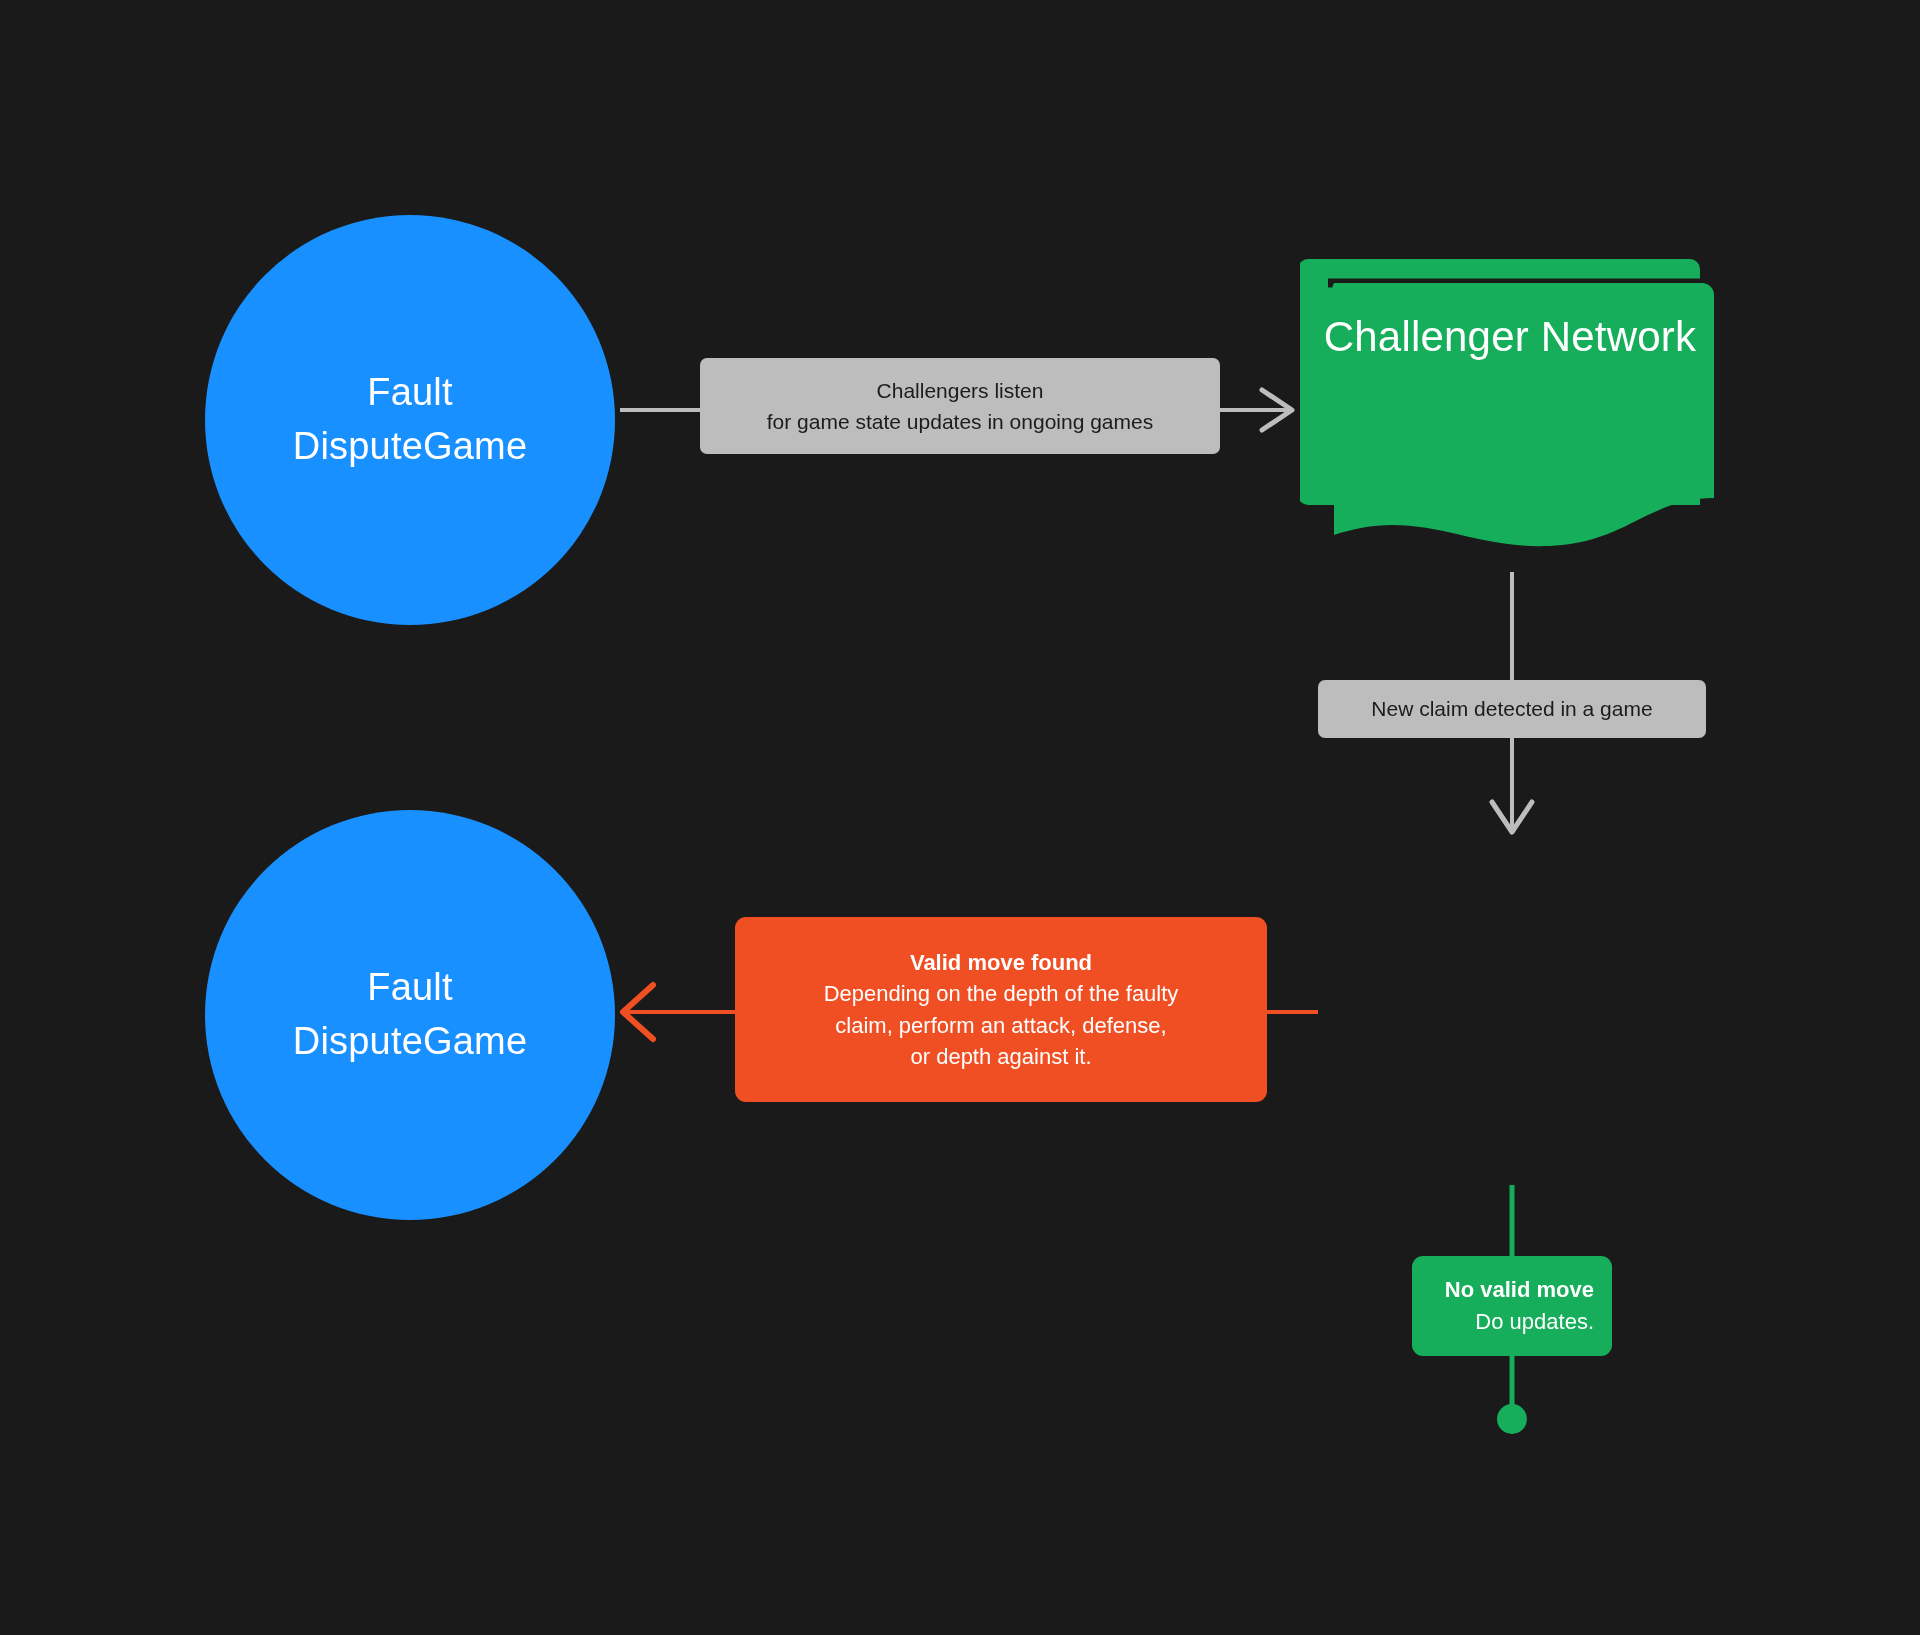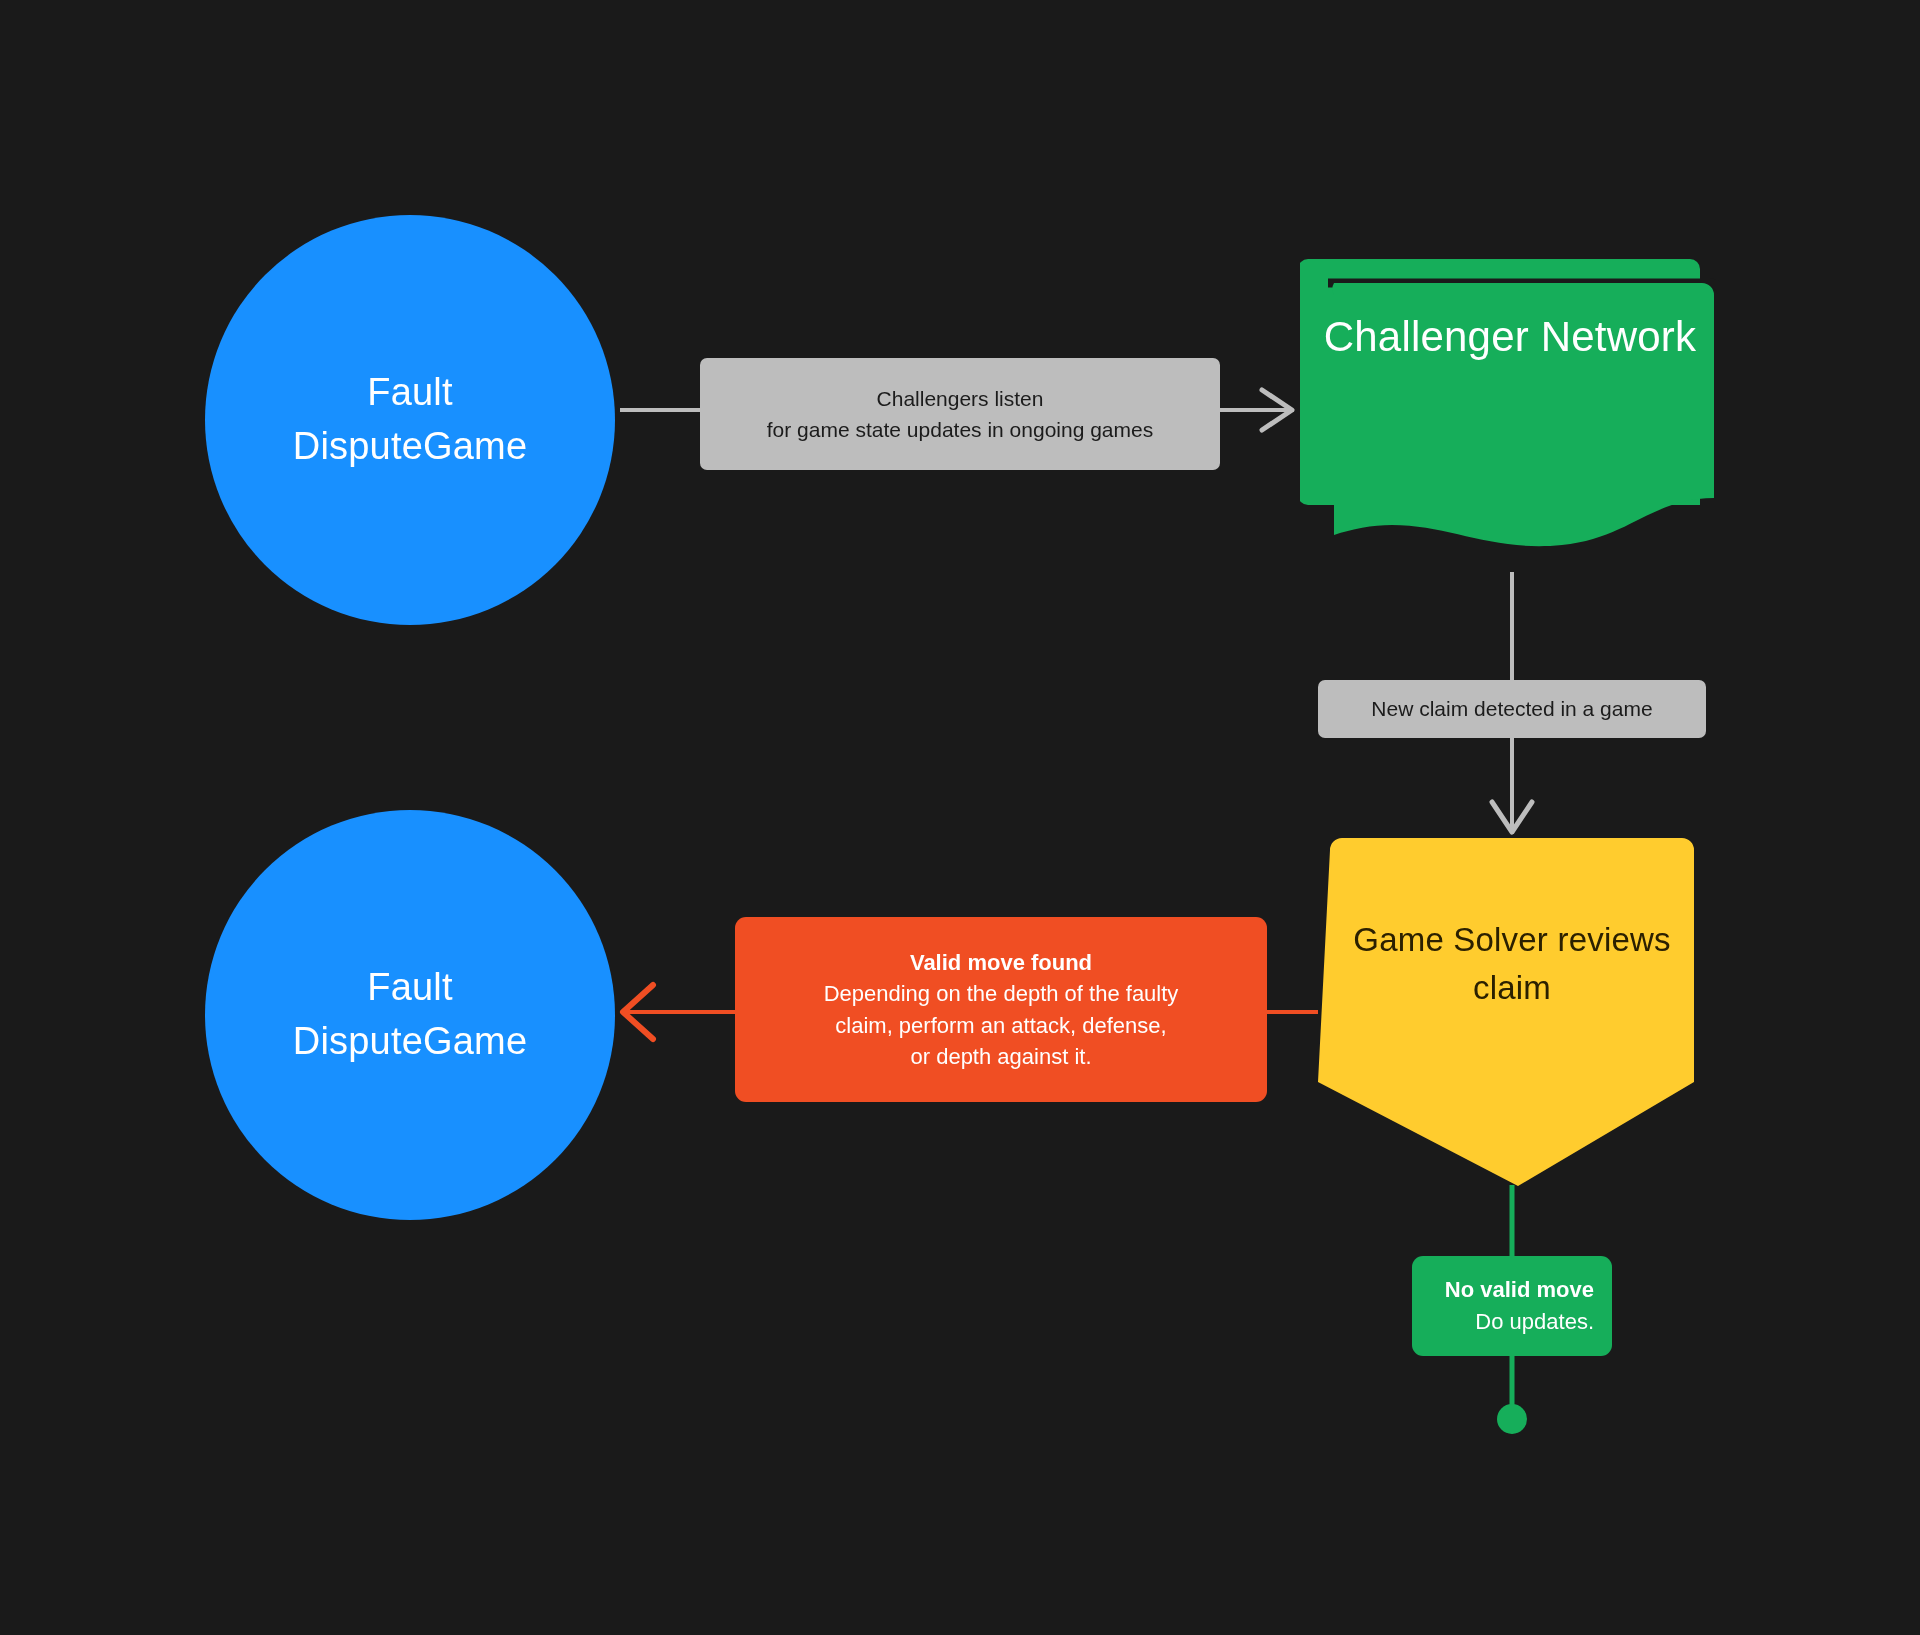--- a/index.html
+++ b/index.html
@@ -155,42 +155,27 @@
                C 192,307 150,280 92,280
                C 72,280 52,284 34,290
                v-240 a12,12 0 0 1 0,-12 z" fill="#16ae5a"></path>
     </svg>
     <div class="doc-label">
       <span class="ln">Challenger</span>
       <span class="ln">Network</span>
     </div>
   </div>
 
-  <div class="pent-node" style="left:1318px; top:838px; width:388px; height:350px;">
-    <svg width="388" height="350" viewBox="0 0 388 350" style="position:absolute; left:0; top:0;">
-      <path d="M12,12
-               a12,12 0 0 1 12,-12
-               h340 a12,12 0 0 1 12,12
-               v232
-               L 200,348
-               L 0,244
-               z" fill="#ffcc2e"></path>
-    </svg>
-    <div class="pent-label">
-      <span class="ln">Game Solver</span>
-      <span class="ln">reviews claim</span>
-    </div>
-  </div>
 
   <div class="circle-node" style="left:205px; top:810px; width:410px; height:410px;">
     <span class="ln">Fault</span>
     <span class="ln">DisputeGame</span>
   </div>
 
-  <div class="edge-label gray" style="left:700px; top:358px; width:520px; height:112px;">
+  <div class="edge-label gray" style="left:700px; top:358px; width:520px; height:96px;">
     <span class="ln">Challengers listen</span>
     <span class="ln">for game state updates in ongoing games</span>
   </div>
 
   <div class="edge-label gray" style="left:1318px; top:680px; width:388px; height:58px;">
     <span class="ln">New claim detected in a game</span>
   </div>
 
   <div class="edge-label red" style="left:735px; top:917px; width:532px; height:185px;">
     <span class="ln strong">Valid move found</span>

